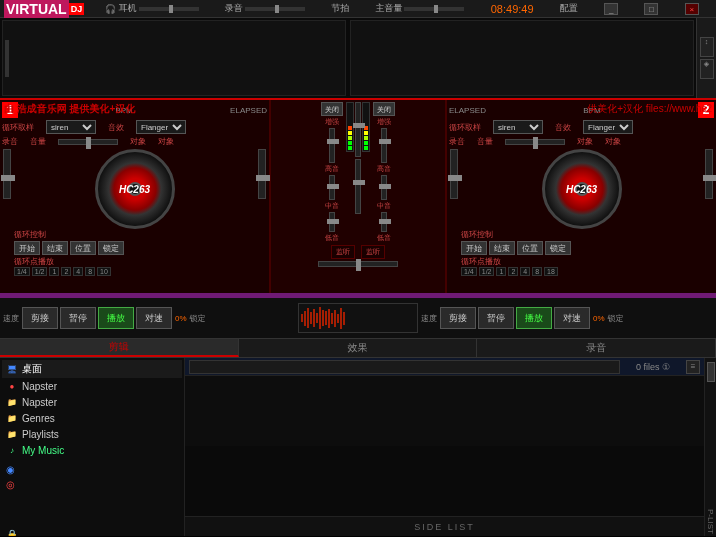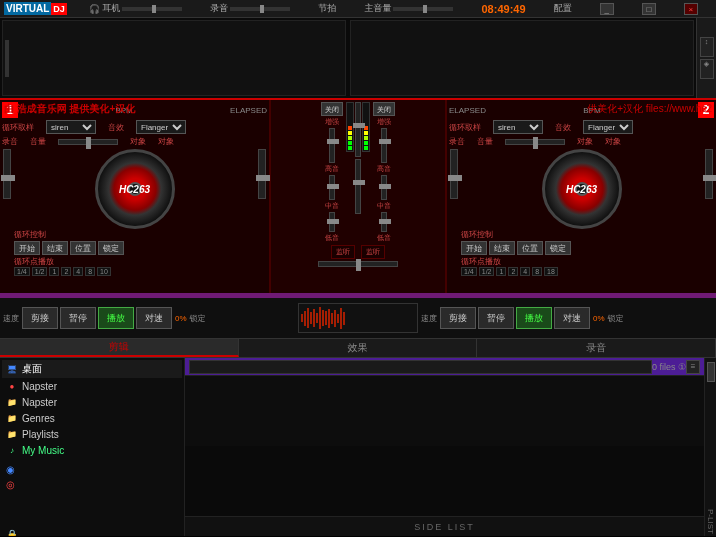--- a/index.html
+++ b/index.html
@@ -48,21 +48,21 @@
       position: absolute;
       left: 30px;
       top: -2px;
       width: 4px;
       height: 8px;
       background: #888;
     }
     .time-display {
       color: #ff6600;
       font-size: 11px;
-      font-weight: bold;
+      font-weight: normal;
     }
     .top-btn {
       width: 14px; height: 12px;
       background: #333;
       border: 1px solid #555;
       font-size: 8px;
       text-align: center;
       line-height: 12px;
       cursor: pointer;
       color: #aaa;
@@ -444,26 +444,26 @@
       cursor: pointer;
     }
 
     #browser-main {
       flex: 1;
       display: flex;
       flex-direction: column;
     }
     .browser-header {
       height: 18px;
-      background: #4c1d95;
+      background: #0f172a;
       border-bottom: 1px solid #222;
       display: flex;
       align-items: center;
       padding: 0 4px;
-      gap: 0;
+      gap: 16px;
       justify-content: flex-end;
     }
     .browser-search {
       flex: 1;
       background: #1a1a1a;
       border: 1px solid #333;
       color: #ccc;
       font-size: 9px;
       padding: 1px 3px;
       height: 14px;
@@ -579,21 +579,21 @@
       width: 2px;
       background: #cc2200;
       opacity: 0.8;
     }
   </style>
 </head>
 <body>
 
 <div id="top-bar">
   <div style="display:flex;align-items:center;margin:0 4px;">
-    <span style="background:#0369a1;color:white;font-weight:bold;font-size:10px;padding:1px 2px;">VIRTUAL</span>
+    <span style="background:#be185d;color:white;font-weight:bold;font-size:14px;padding:1px 2px;">VIRTUAL</span>
     <span style="background:#ff0000;color:white;font-weight:bold;font-size:9px;padding:1px 2px;">DJ</span>
   </div>
   <div class="top-controls">
     <div class="top-item">
       <span style="font-size:9px;color:#888;">🎧</span>
       <span>耳机</span>
       <div class="slider-mini"></div>
     </div>
     <div class="top-item">
       <span>录音</span>

